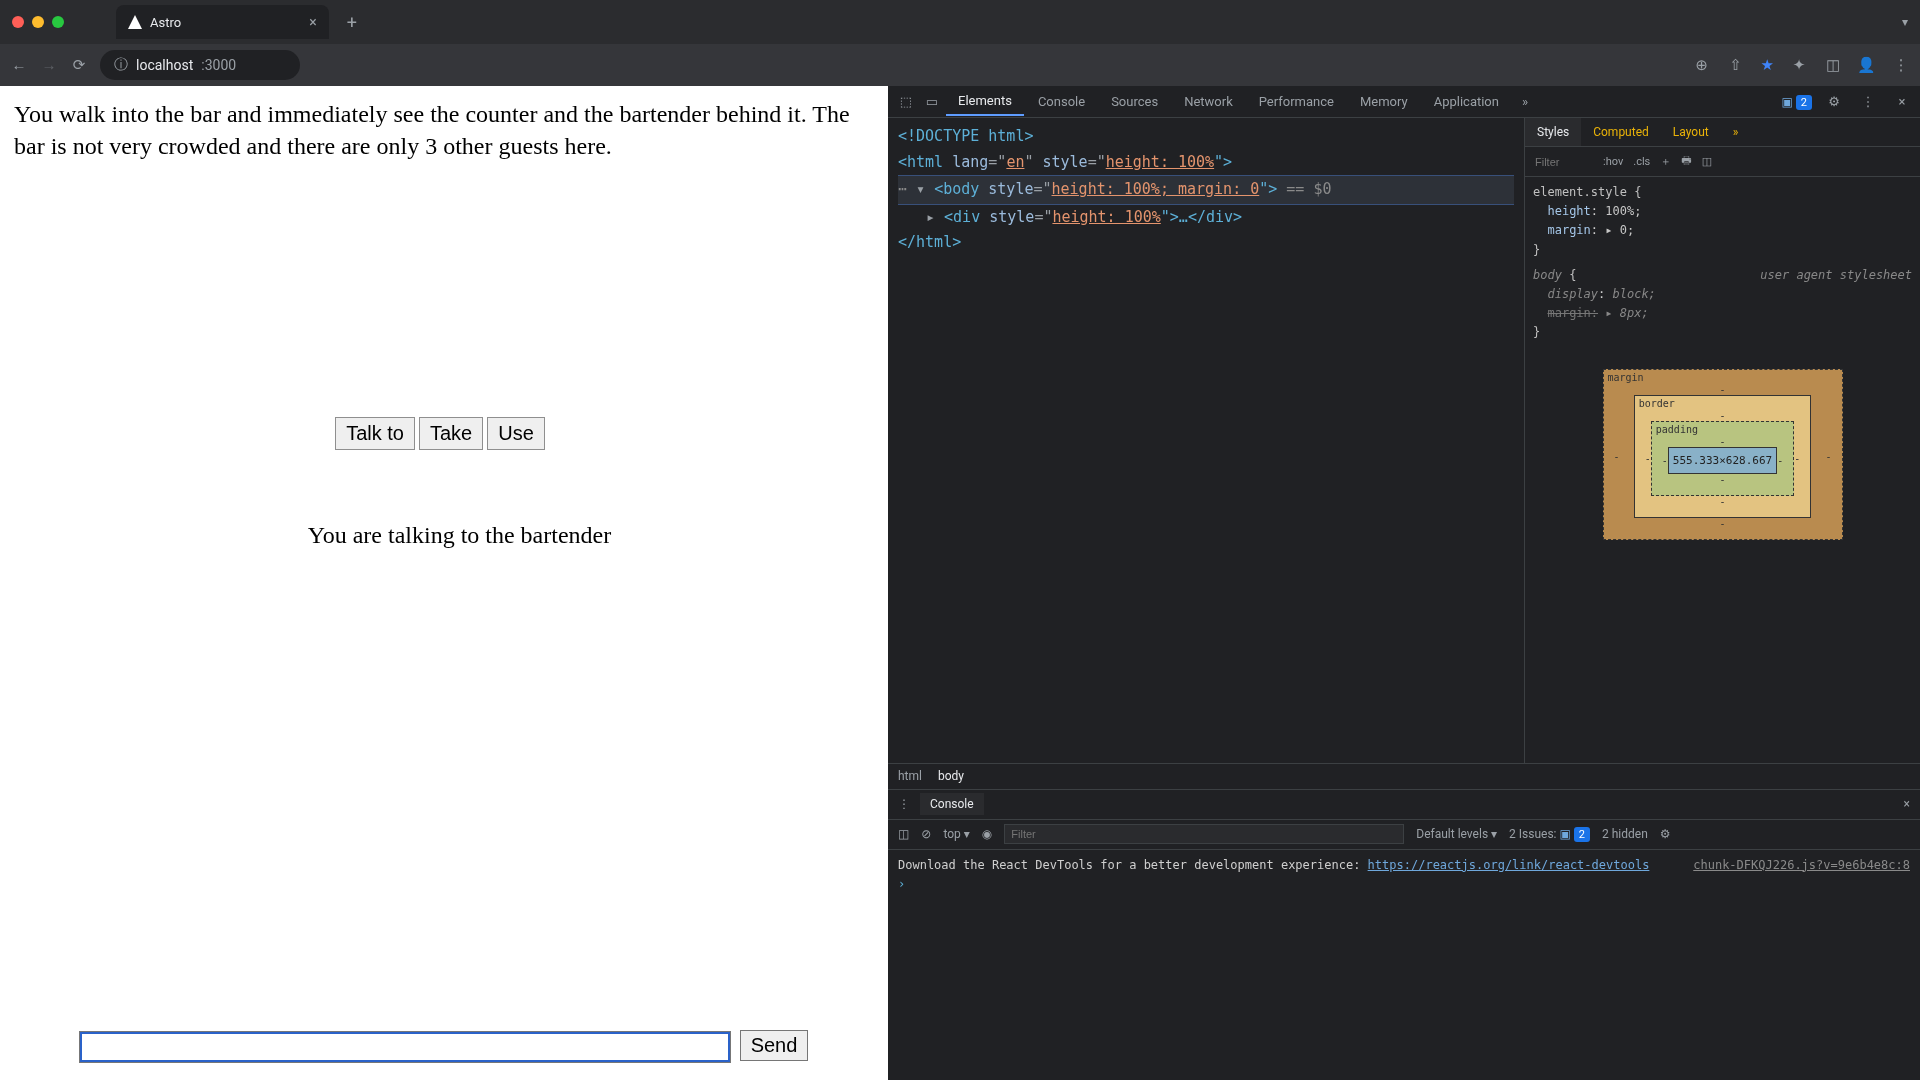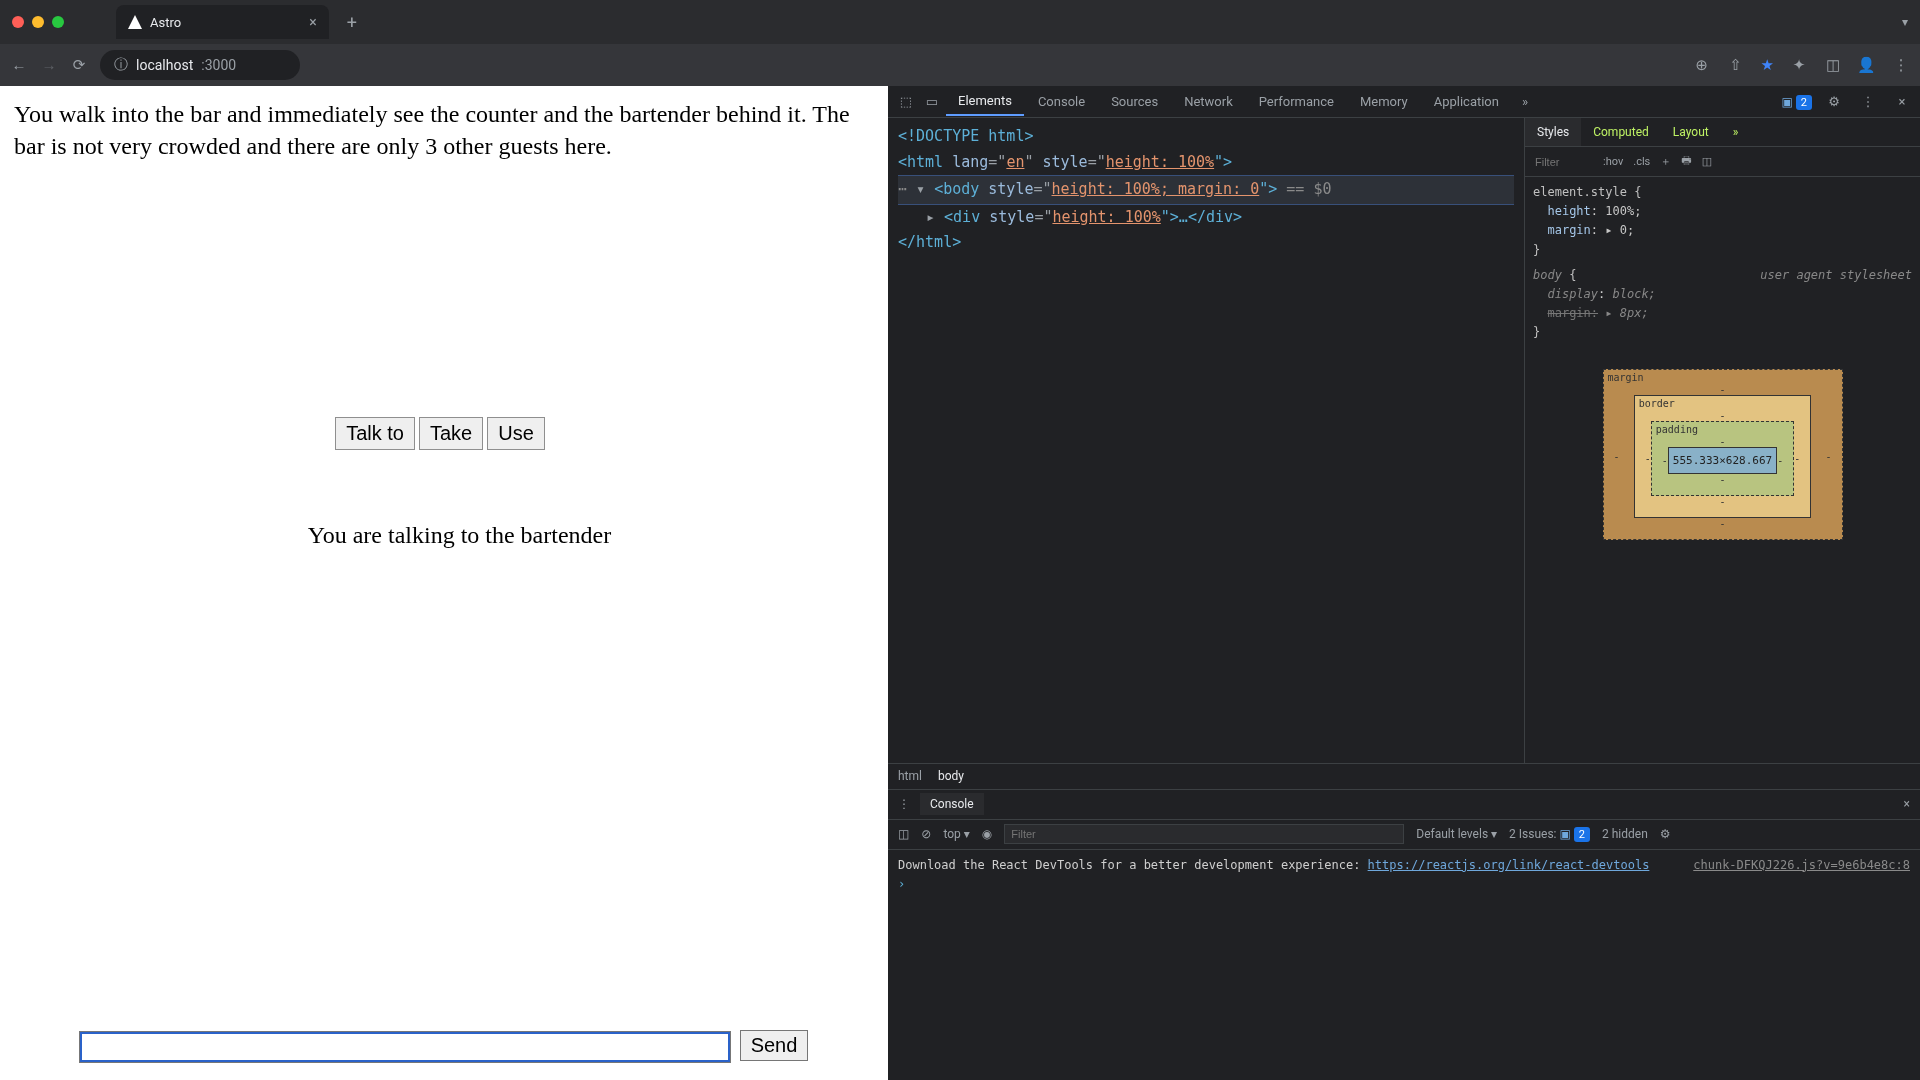--- a/index.html
+++ b/index.html
@@ -44,21 +44,21 @@
   .dev-tool-ic { width:24px; display:flex; justify-content:center; color:#9aa0a6; font-size:13px;}
   .dev-right { margin-left:auto; display:flex; align-items:center; gap:10px;}
   .badge { background:#1a73e8; color:#fff; font-size:11px; border-radius:3px; padding:1px 5px;}
   .dev-main { flex:1; display:flex; min-height:0;}
   .elements { flex:1; font-family: Menlo, Consolas, monospace; font-size:15px; padding:6px 10px; line-height:1.7; color:#9aa0a6; overflow:hidden;}
   .tok-tag{color:#5db0d7;} .tok-attr{color:#9bbbdc;} .tok-val{color:#e4946d;text-decoration:underline;} .tok-sel{color:#8a8a8a;}
   .hl-line{ background:#2d3138; border-top:1px solid #38507a; border-bottom:1px solid #38507a; padding:1px 2px;}
   
   .styles { width:396px; border-left:1px solid #3c4043; display:flex; flex-direction:column;}
   .st-tabs{display:flex; border-bottom:1px solid #3c4043;}
-  .st-tab{padding:7px 12px; color:#bef264; font-size:12px;} .st-tab.active{color:#e8eaed; background:#2a2b2e;}
+  .st-tab{padding:7px 12px; color:#eab308; font-size:12px;} .st-tab.active{color:#e8eaed; background:#2a2b2e;}
   .st-filter{display:flex; align-items:center; gap:10px; padding:5px 8px; border-bottom:1px solid #3c4043; color:#9aa0a6; font-size:11px;}
   .st-filter input{background:transparent; border:none; color:#cfcfcf; font-size:11px; width:60px;}
   .st-body{font-family:Menlo,Consolas,monospace; font-size:12px; padding:6px 8px; line-height:1.6;}
   .sel{color:#c0c0c0;} .brace{color:#c0c0c0;}
   .prop{color:#a4c6e8;} .val{color:#c7c7c7;}
   .uastyle{color:#888; font-style:italic;}
   .strike{text-decoration:line-through; color:#777;}
   
   .boxmodel { margin:20px auto; width:240px; font-family:Menlo,Consolas,monospace; font-size:10px; text-align:center;}
   .bm-m{background:#b98b4f; border:1px dashed #333; padding:14px 10px 10px; position:relative;}

